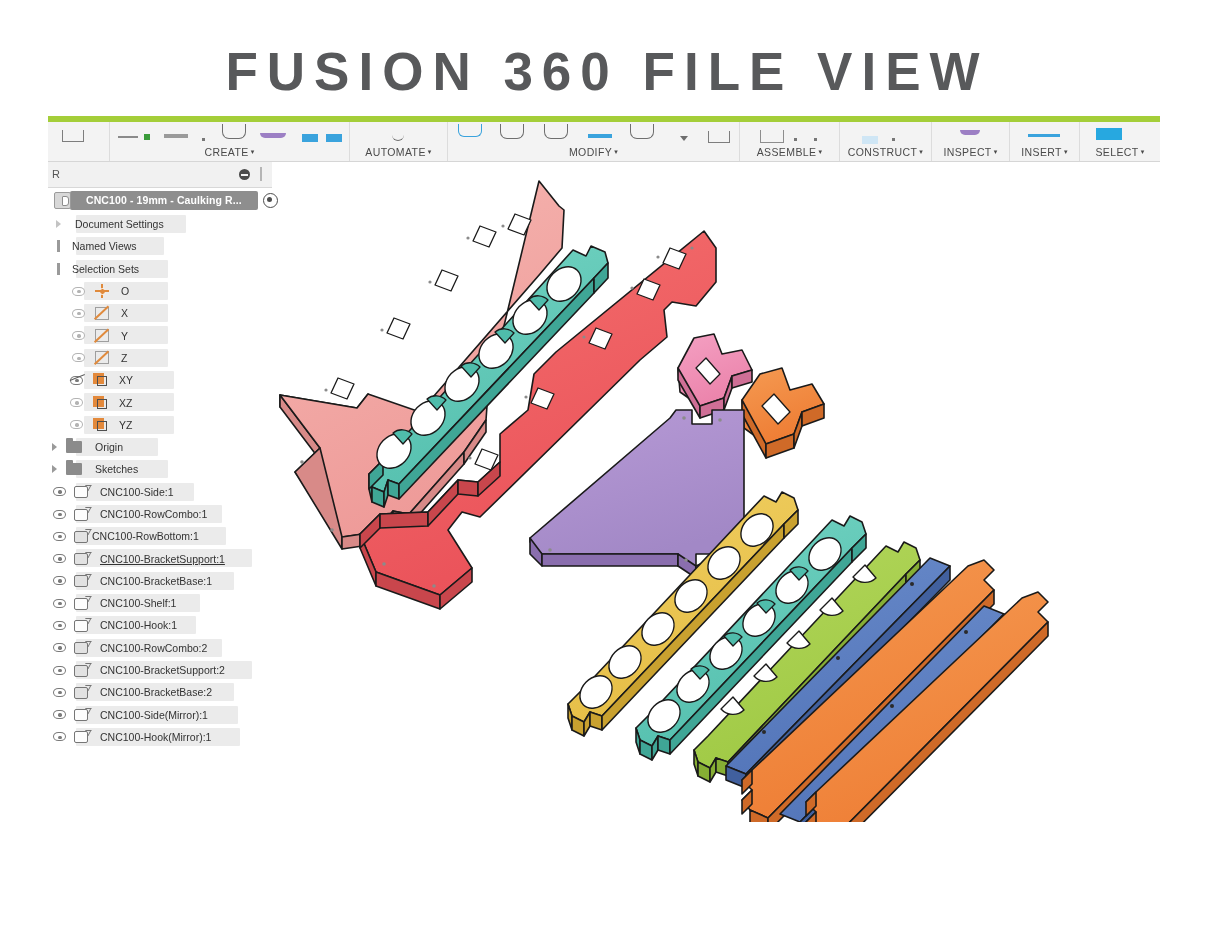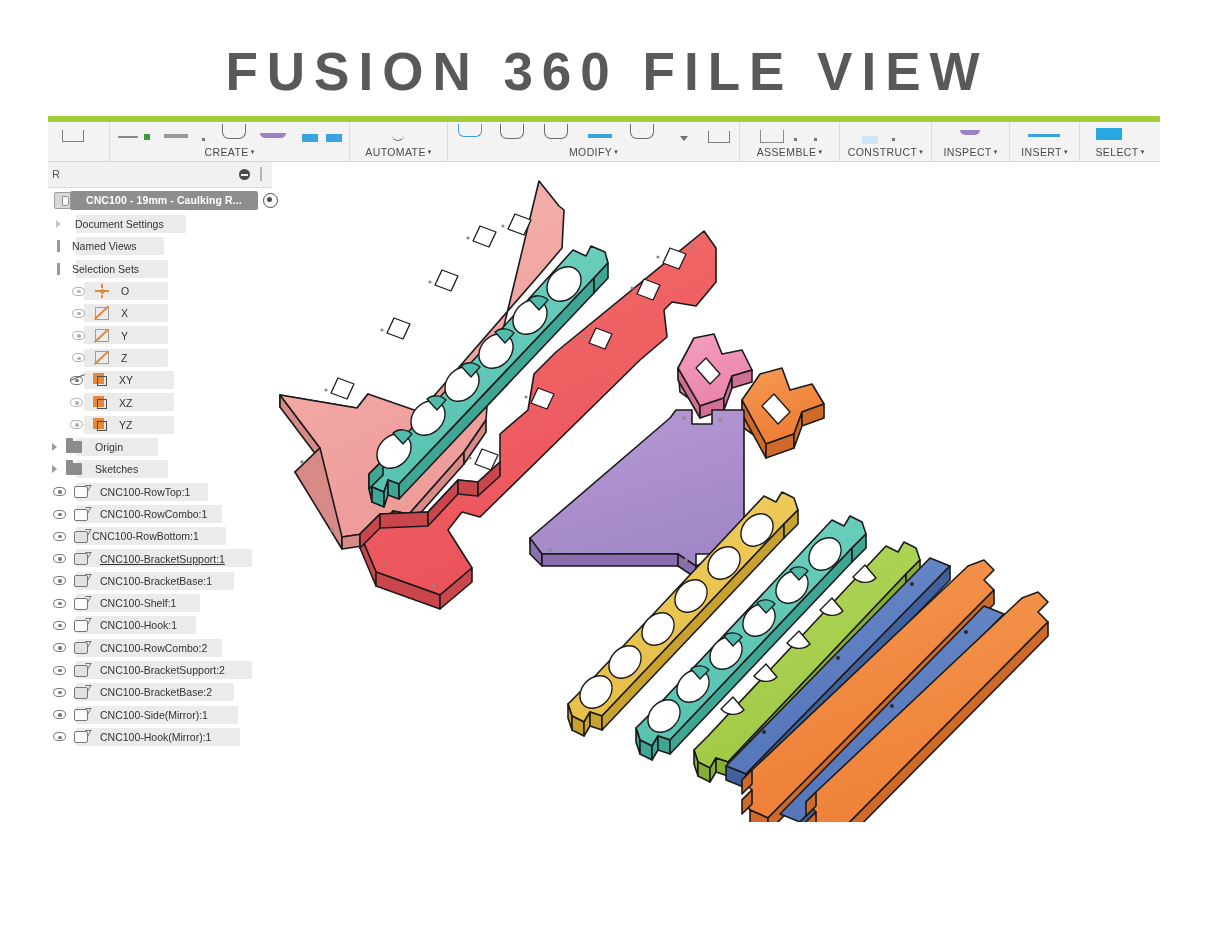--- a/index.html
+++ b/index.html
@@ -634,24 +634,24 @@
       </div>
 
       <div class="tree-row" style="padding-left:4px;">
         <div class="rowbg" style="left:28px; width:92px;"></div>
         <div class="tri"></div>
         <div class="folder" style="margin-left:9px;"></div>
         <span class="tree-label" style="margin-left:13px;">Sketches</span>
       </div>
 
       <div class="tree-row" style="padding-left:4px;">
-        <div class="rowbg" style="left:28px; width:132px;"></div>
+        <div class="rowbg" style="left:28px; width:118px;"></div>
         <div class="eye dark" style="margin-left:1px;"></div>
         <div class="comp-ic" style="margin-left:8px;"></div>
-        <span class="tree-label" style="margin-left:10px;">CNC100-RowTop:1</span>
+        <span class="tree-label" style="margin-left:10px;">CNC100-Side:1</span>
       </div>
       <div class="tree-row" style="padding-left:4px;">
         <div class="rowbg" style="left:28px; width:146px;"></div>
         <div class="eye dark" style="margin-left:1px;"></div>
         <div class="comp-ic" style="margin-left:8px;"></div>
         <span class="tree-label" style="margin-left:10px;">CNC100-RowCombo:1</span>
       </div>
       <div class="tree-row" style="padding-left:4px;">
         <div class="rowbg" style="left:28px; width:150px;"></div>
         <div class="eye dark" style="margin-left:1px;"></div>

